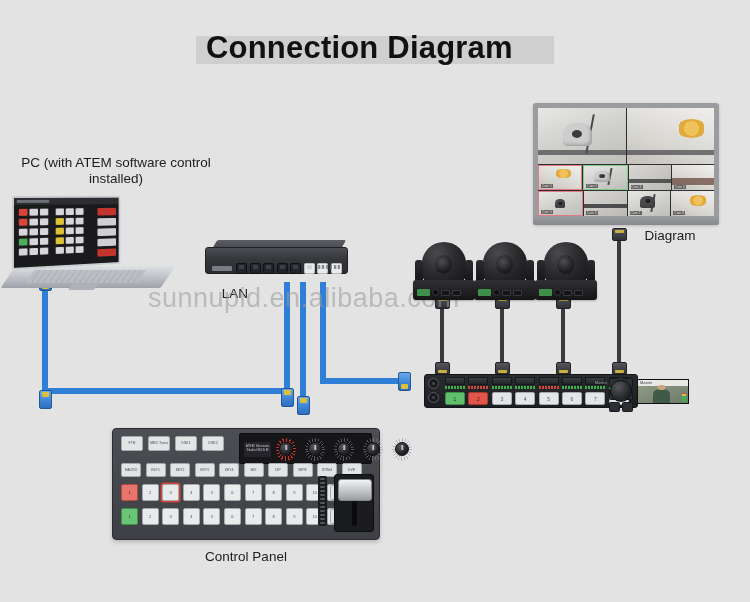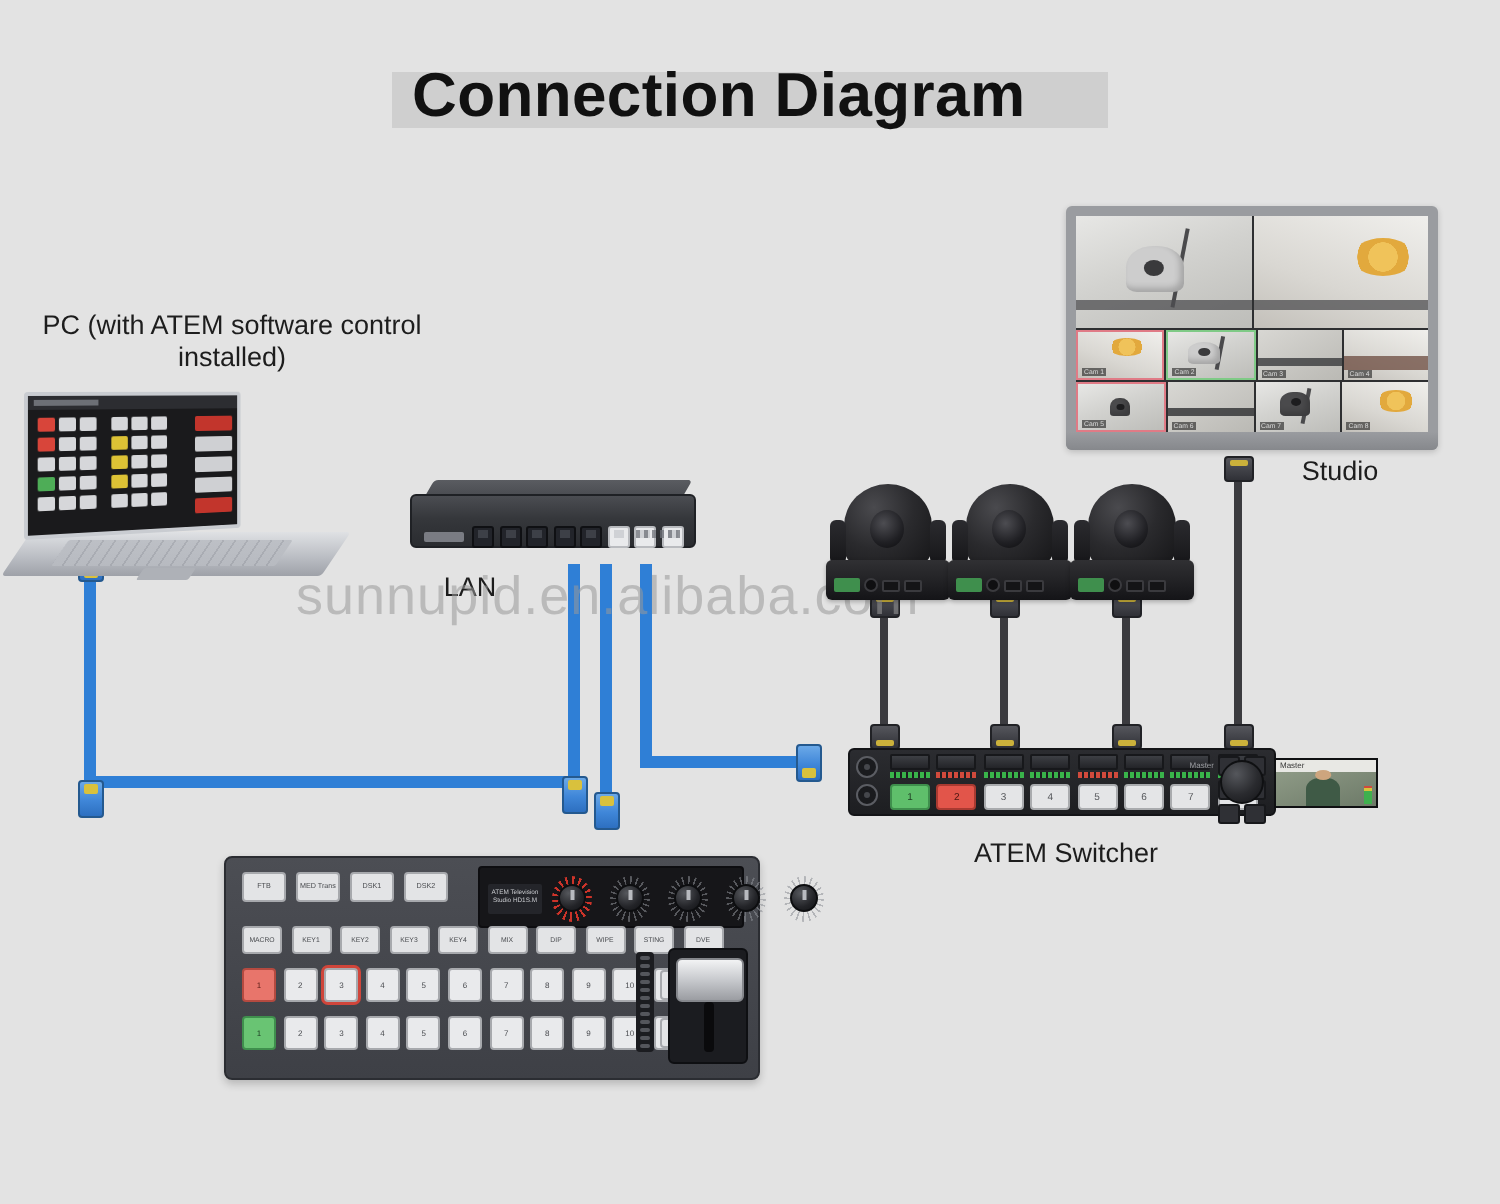--- a/index.html
+++ b/index.html
@@ -322,22 +322,22 @@
 </head>
 <body>
 
 <div class="stage">
 
   <div class="abs" id="title-band"></div>
   <div class="abs label two" style="left:16px;top:155px;width:200px;">PC (with ATEM software control installed)</div>
 
   <div class="abs" id="page-title">Connection Diagram</div>
   <div class="abs label" style="left:205px;top:286px;width:60px;">LAN</div>
-  <div class="abs label" style="left:620px;top:228px;width:100px;">Studio</div>
-  <div class="abs label" style="left:448px;top:419px;width:170px;">ATEM Switcher</div>
+  <div class="abs label" style="left:620px;top:228px;width:100px;">Diagram</div>
+  <div class="abs label" style="left:166px;top:549px;width:160px;">Control Panel</div>
 
   <div class="abs cab-blue" style="left:42px;top:286px;width:6px;height:108px;"></div>
   <div class="abs cab-blue" style="left:42px;top:388px;width:248px;height:6px;"></div>
   <div class="abs cab-blue" style="left:284px;top:282px;width:6px;height:112px;"></div>
 
   <div class="abs cab-blue" style="left:300px;top:282px;width:6px;height:118px;"></div>
 
   <div class="abs cab-blue" style="left:320px;top:282px;width:6px;height:98px;"></div>
   <div class="abs cab-blue" style="left:320px;top:378px;width:90px;height:6px;"></div>
 

